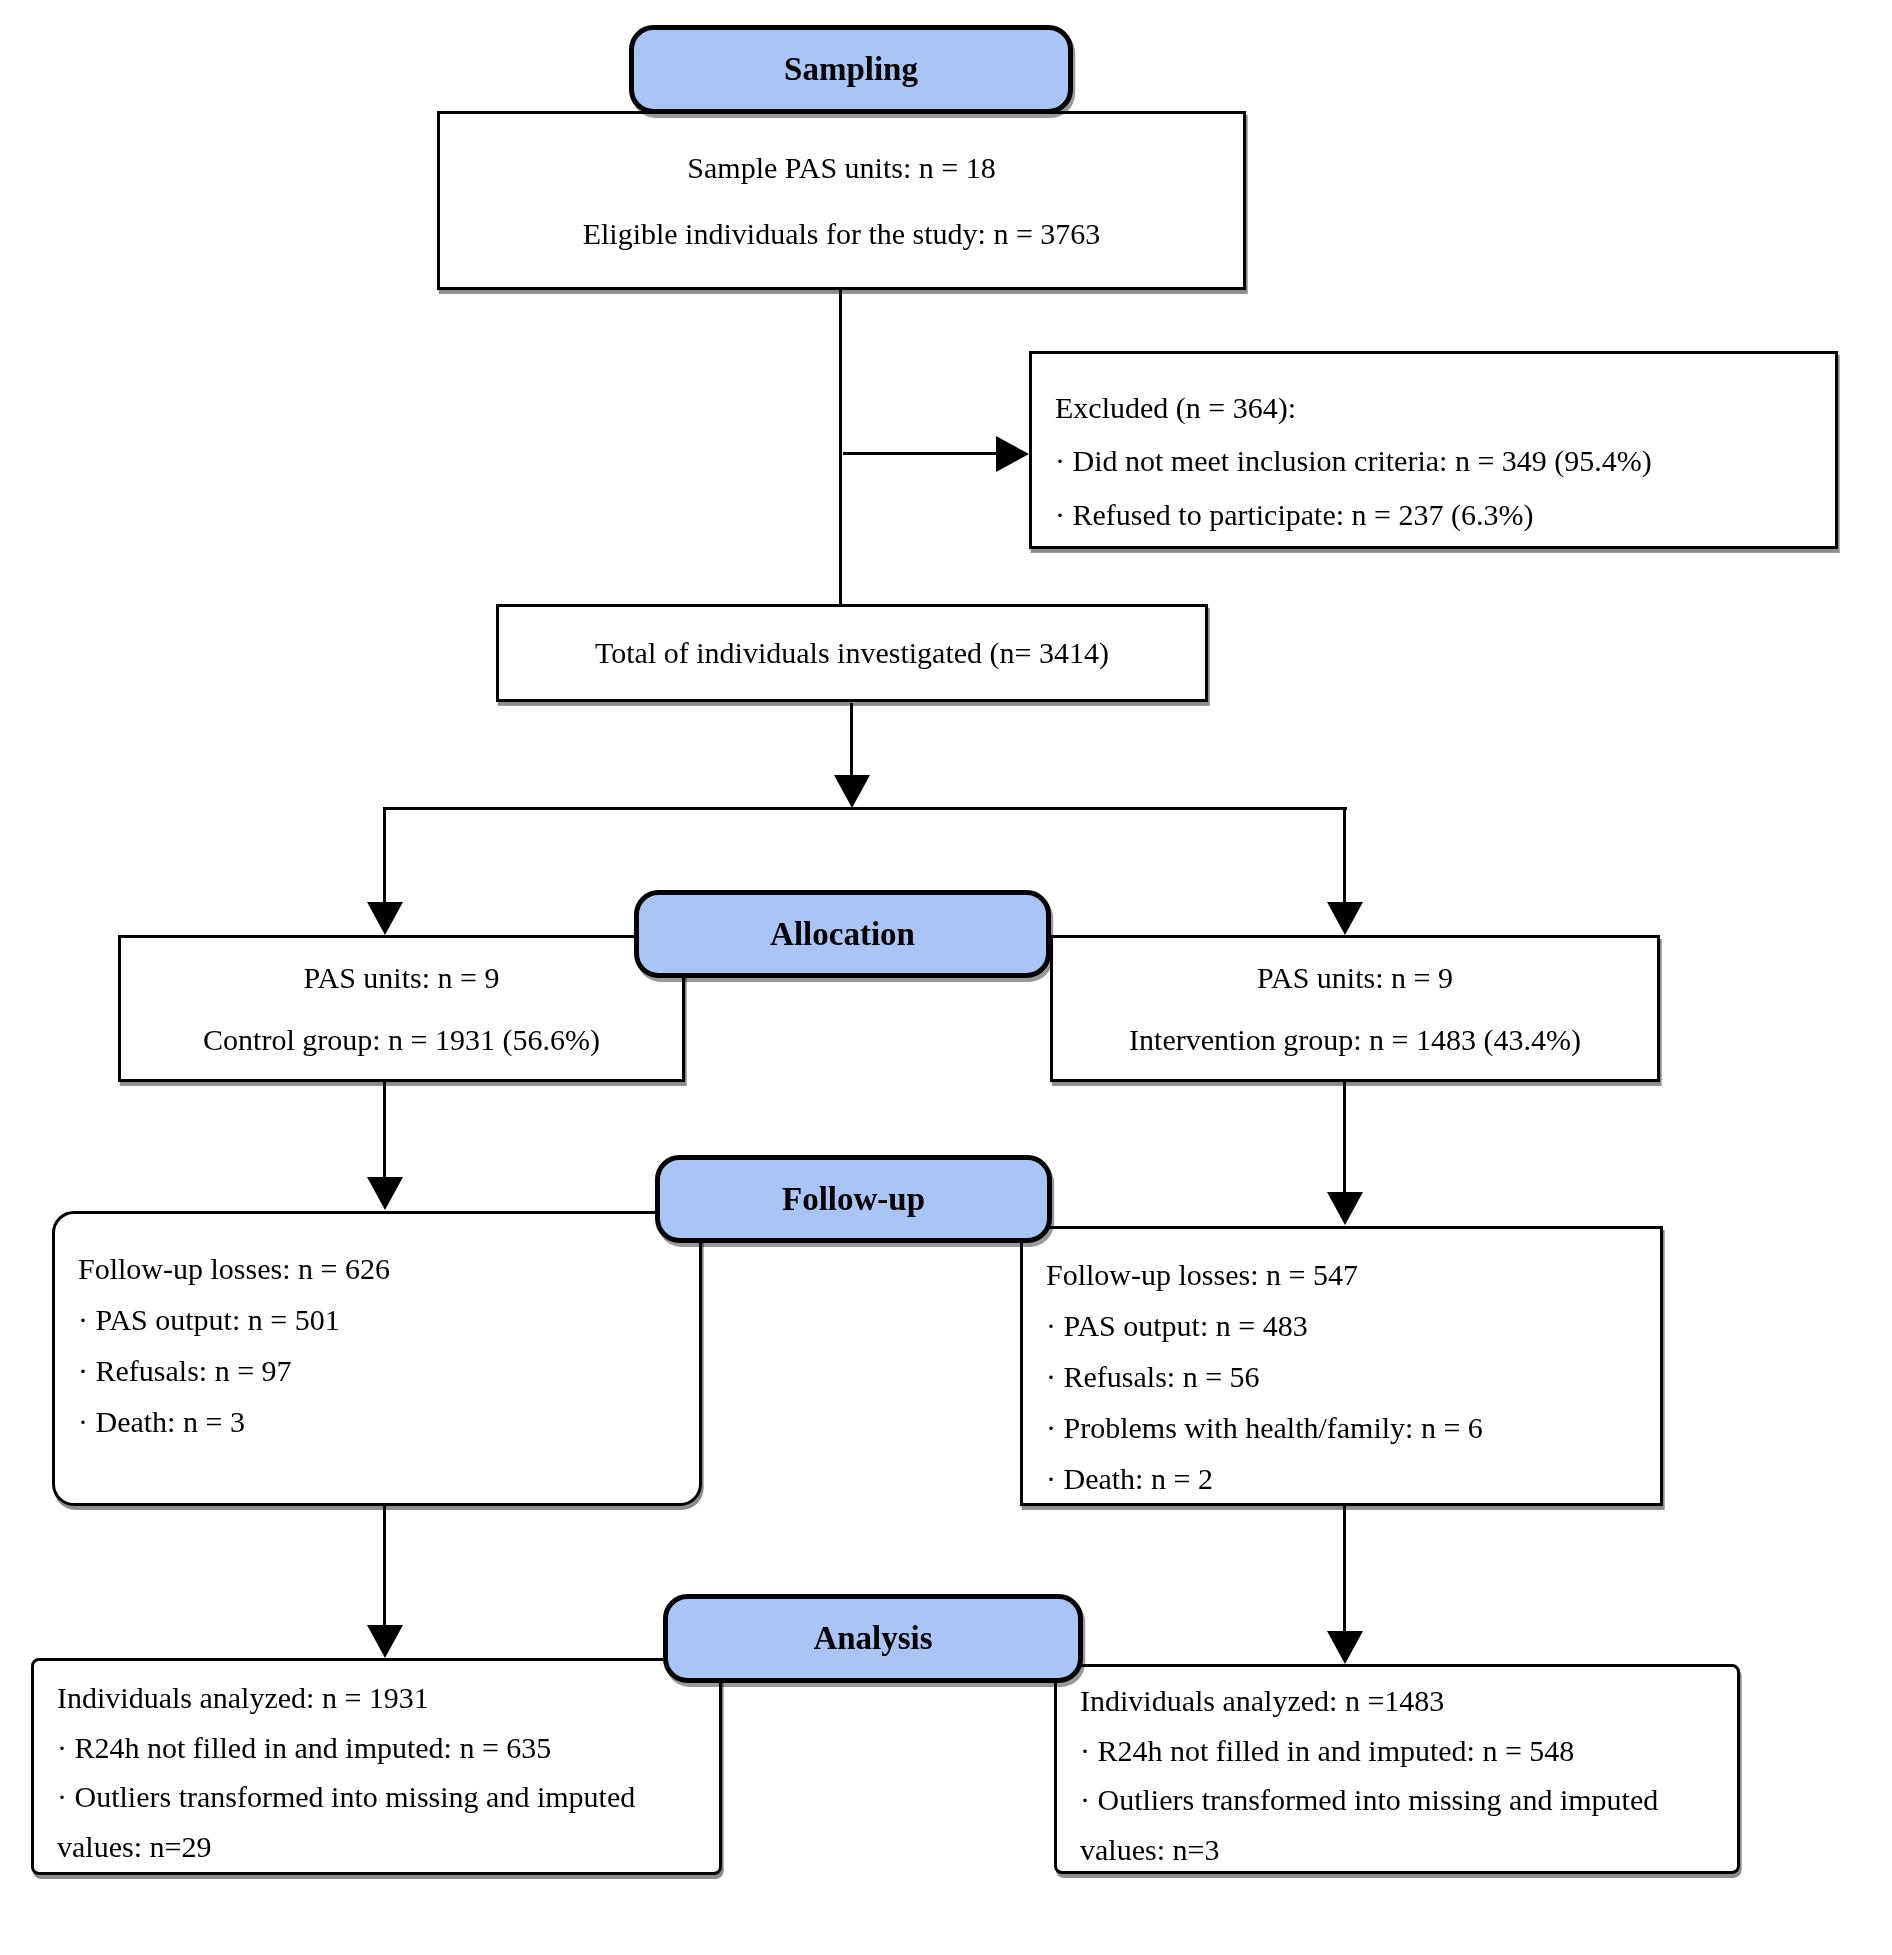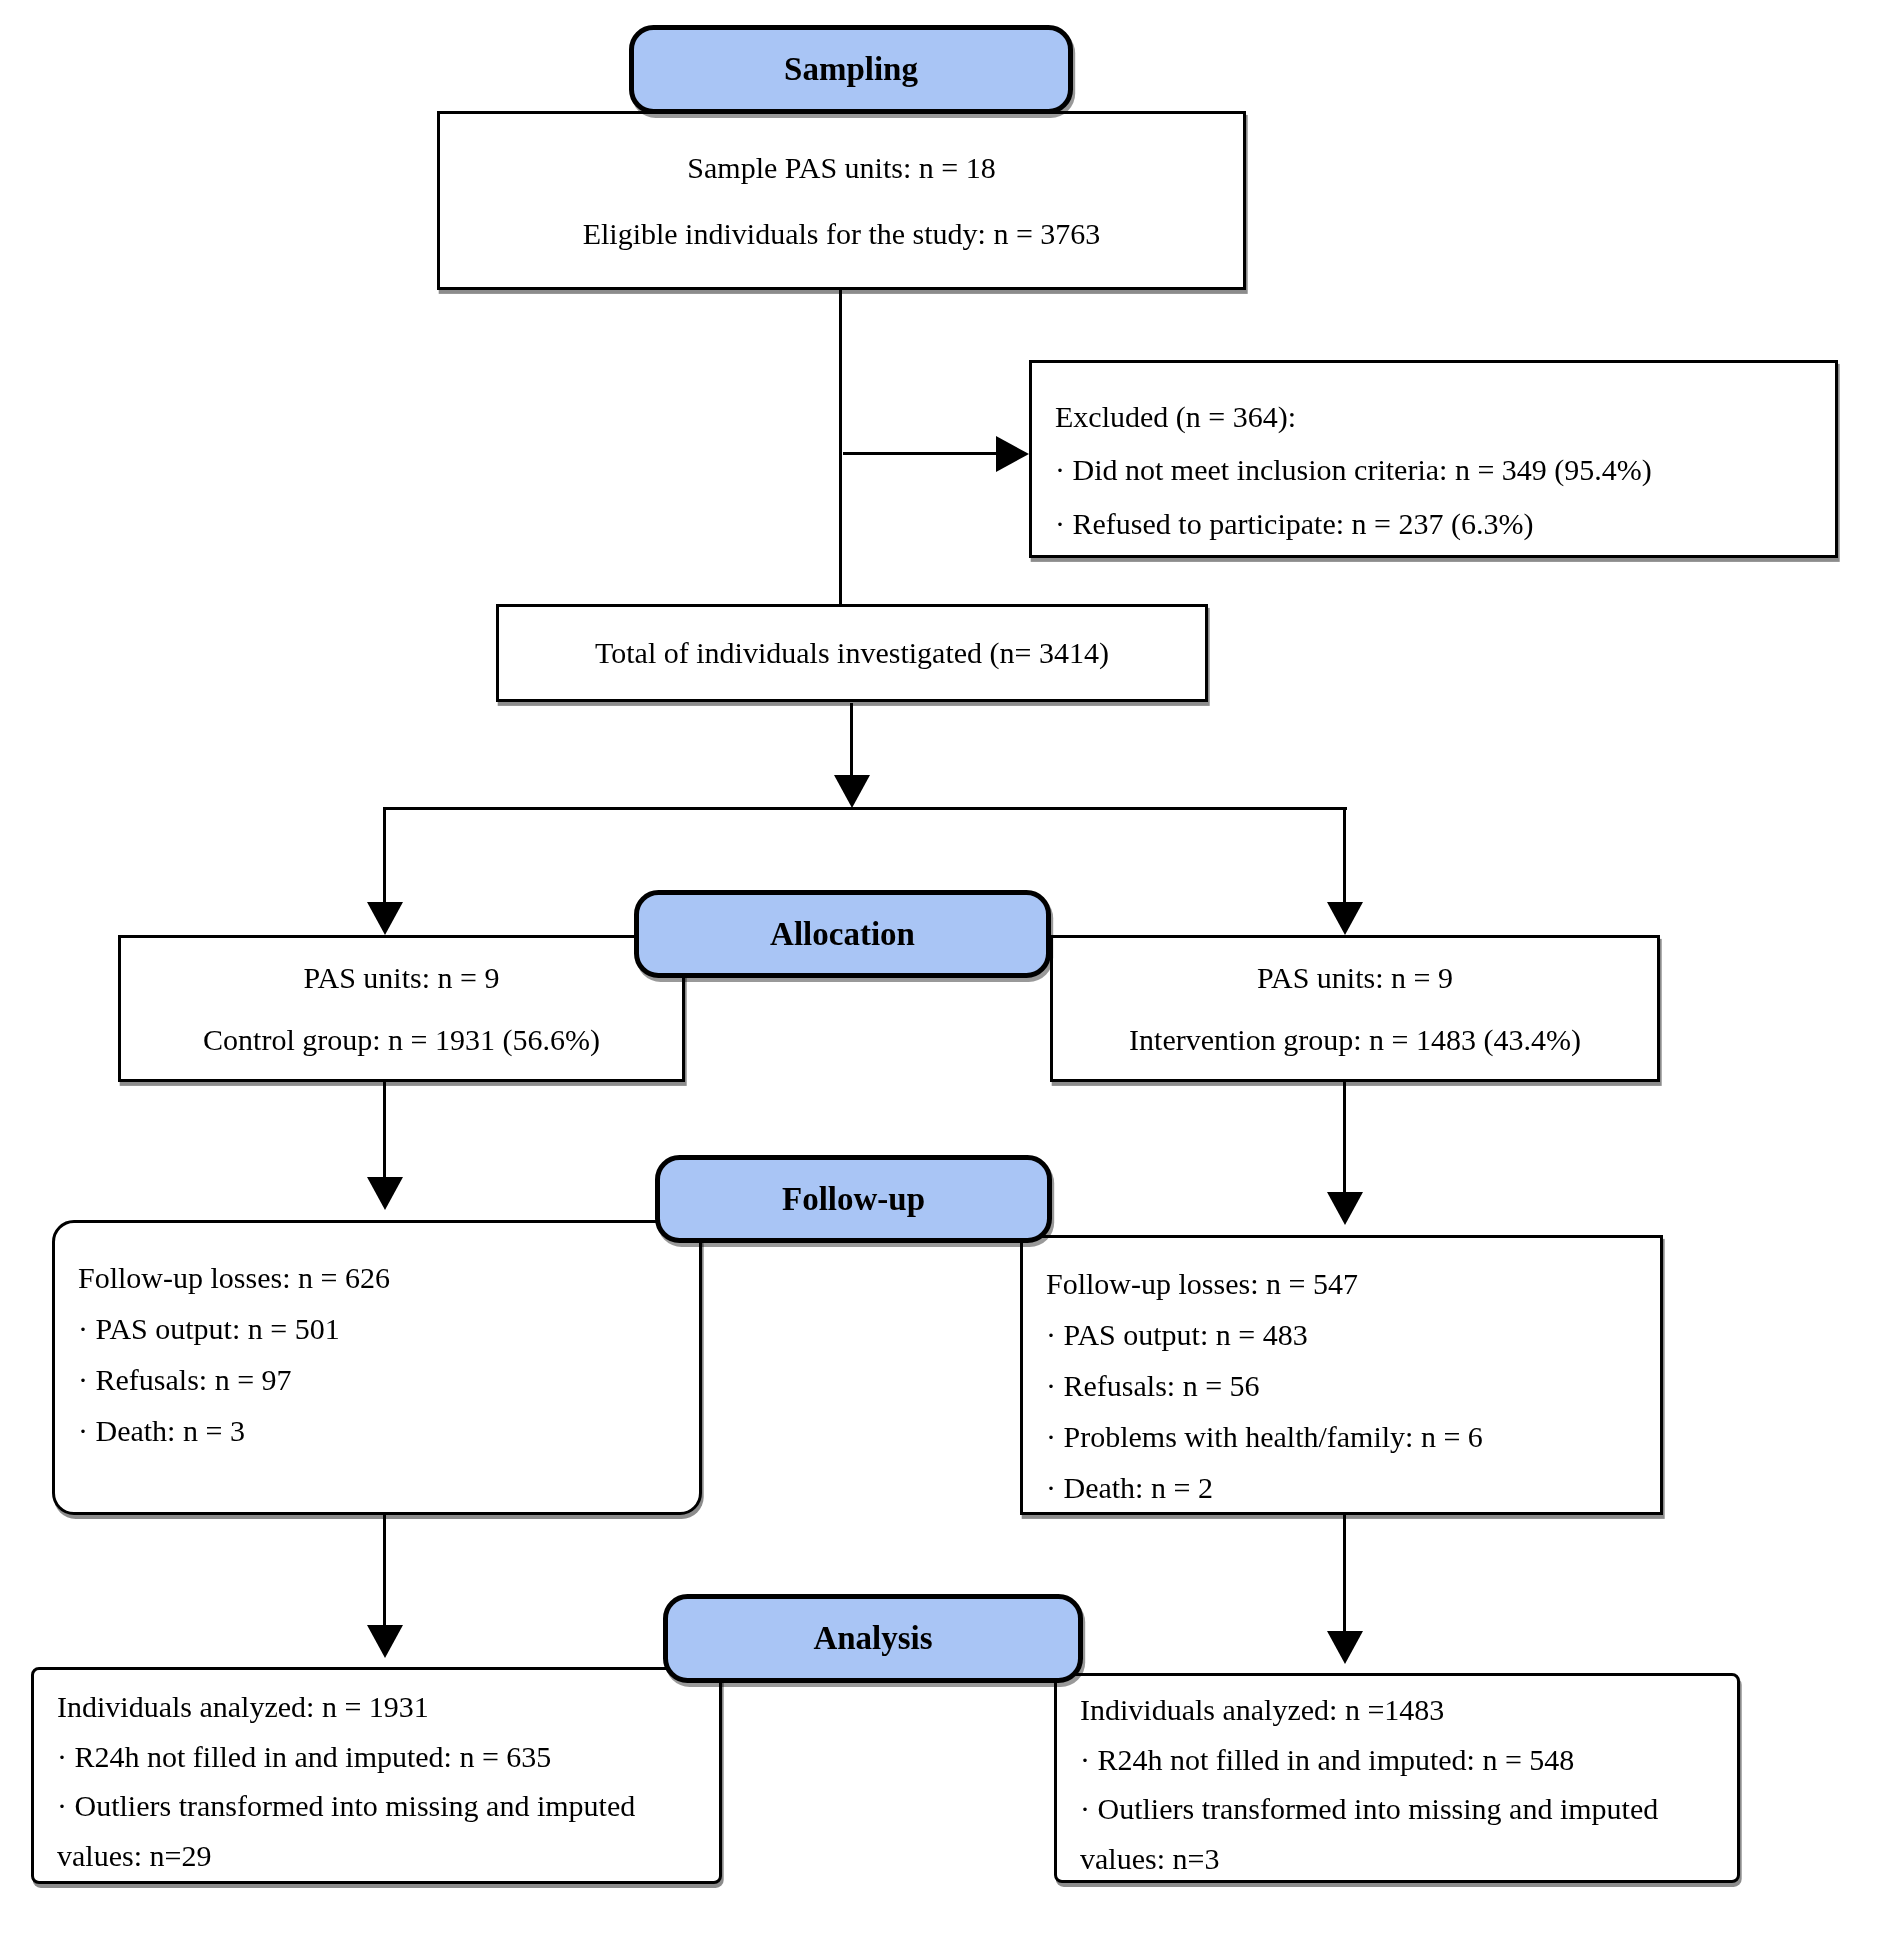--- a/index.html
+++ b/index.html
@@ -40,21 +40,20 @@
     align-items: center;
     justify-content: center;
     text-align: center;
   }
   .sample-box { row-gap: 32px; }
   .alloc-box { row-gap: 28px; }
   .list {
     padding: 0 23px;
     line-height: 1.7;
     text-align: left;
-    margin-top: 9px;
   }
   .excluded-list { padding-top: 27px; line-height: 1.78; }
   .fu-left-list  { padding-top: 29px; }
   .fu-right-list { padding-top: 20px; }
   .an-list { line-height: 1.65; border-radius: 8px; }
   .an-left-list  { padding-top: 12.2px; }
   .an-right-list { padding-top: 9px; }
   .vline, .hline { position: absolute; background: #000000; z-index: 1; }
   .vline { width: 3.3px; }
   .hline { height: 3.3px; }

